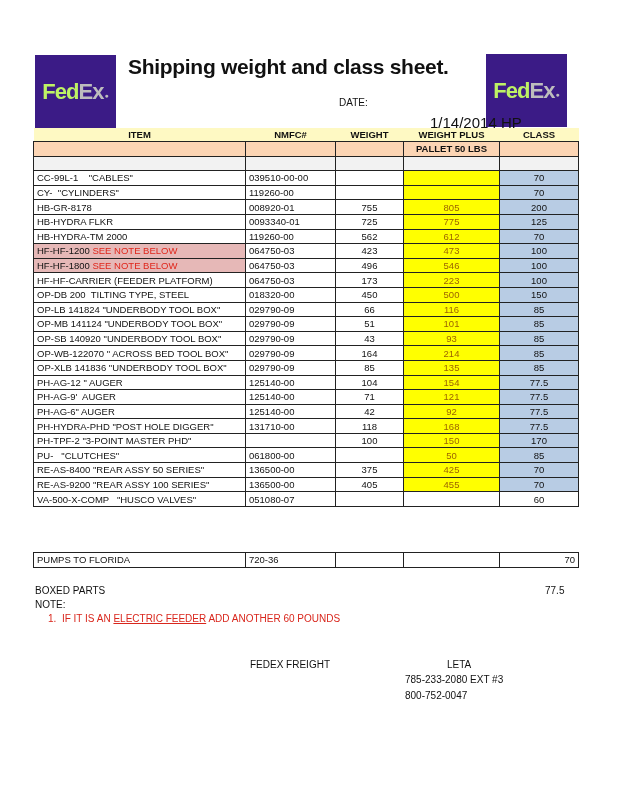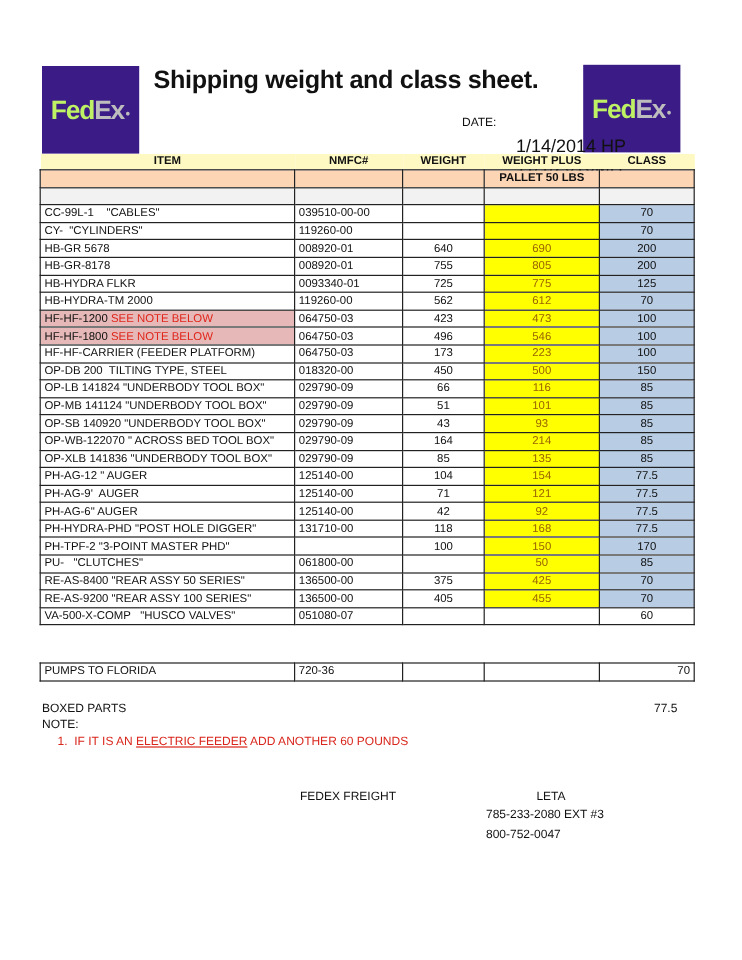--- a/index.html
+++ b/index.html
@@ -4,21 +4,21 @@
 <style>
   html, body { margin:0; padding:0; background:#fff; }
   body { width:618px; height:800px; position:relative; font-family:"Liberation Sans", sans-serif; color:#111; overflow:hidden; }
   .logo { position:absolute; width:81px; height:73px; background:#3b1b86; display:flex; align-items:center; justify-content:center; }
   .logo span.fed { color:#bef264; font-weight:bold; font-size:22px; letter-spacing:-1px; font-family:"Liberation Sans", sans-serif; }
   .logo span.ex { color:#bdbdbd; font-weight:bold; font-size:22px; letter-spacing:-1px; }
   .logo span.dot { color:#bdbdbd; font-size:7px; margin-left:1px; margin-top:8px; }
   #logo-left { left:35px; top:55px; }
   #logo-right { left:486px; top:54px; }
   .title { position:absolute; left:128px; top:55px; font-size:21px; font-weight:bold; font-family:"Liberation Sans", sans-serif; letter-spacing:-0.3px; }
-  .date-label { position:absolute; left:339px; top:97px; font-size:10px;margin-left:46px; }
+  .date-label { position:absolute; left:339px; top:97px; font-size:10px; }
   .date-val { position:absolute; left:430px; font-size:15px;margin-top:17px; }
   table.grid { position:absolute; left:33px; border-collapse:collapse; table-layout:fixed; font-size:9.5px; }
   table.grid td { border:1px solid #222; height:13.6px; padding:0 3px; white-space:nowrap; overflow:hidden; line-height:13px; }
   table.main { top:128px; }
   table.main tr.hdr td { background:#fef9c3; border:none; font-weight:bold; text-align:center; height:12px; }
   table.main tr.hdr2 td { background:#fcd5b4; font-weight:bold; text-align:center; }
   table.main tr.blank td { background:#f2f2f2; }
   td.c { text-align:center; }
   td.r { text-align:right; }
   td.yel { background:#ffff00; color:#9c6500; text-align:center; }
@@ -87,27 +87,20 @@
         <td class="blue">70</td>
       </tr>
       <tr>
         <td><span style="white-space: pre;">CY-  "CYLINDERS"</span></td>
         <td>119260-00</td>
         <td class="c"></td>
         <td class="yel"></td>
         <td class="blue">70</td>
       </tr>
       <tr>
-        <td><span style="white-space: pre;">HB-GR 5678</span></td>
-        <td>008920-01</td>
-        <td class="c">640</td>
-        <td class="yel">690</td>
-        <td class="blue">200</td>
-      </tr>
-      <tr>
         <td><span style="white-space: pre;">HB-GR-8178</span></td>
         <td>008920-01</td>
         <td class="c">755</td>
         <td class="yel">805</td>
         <td class="blue">200</td>
       </tr>
       <tr>
         <td><span style="white-space: pre;">HB-HYDRA FLKR</span></td>
         <td>0093340-01</td>
         <td class="c">725</td>

